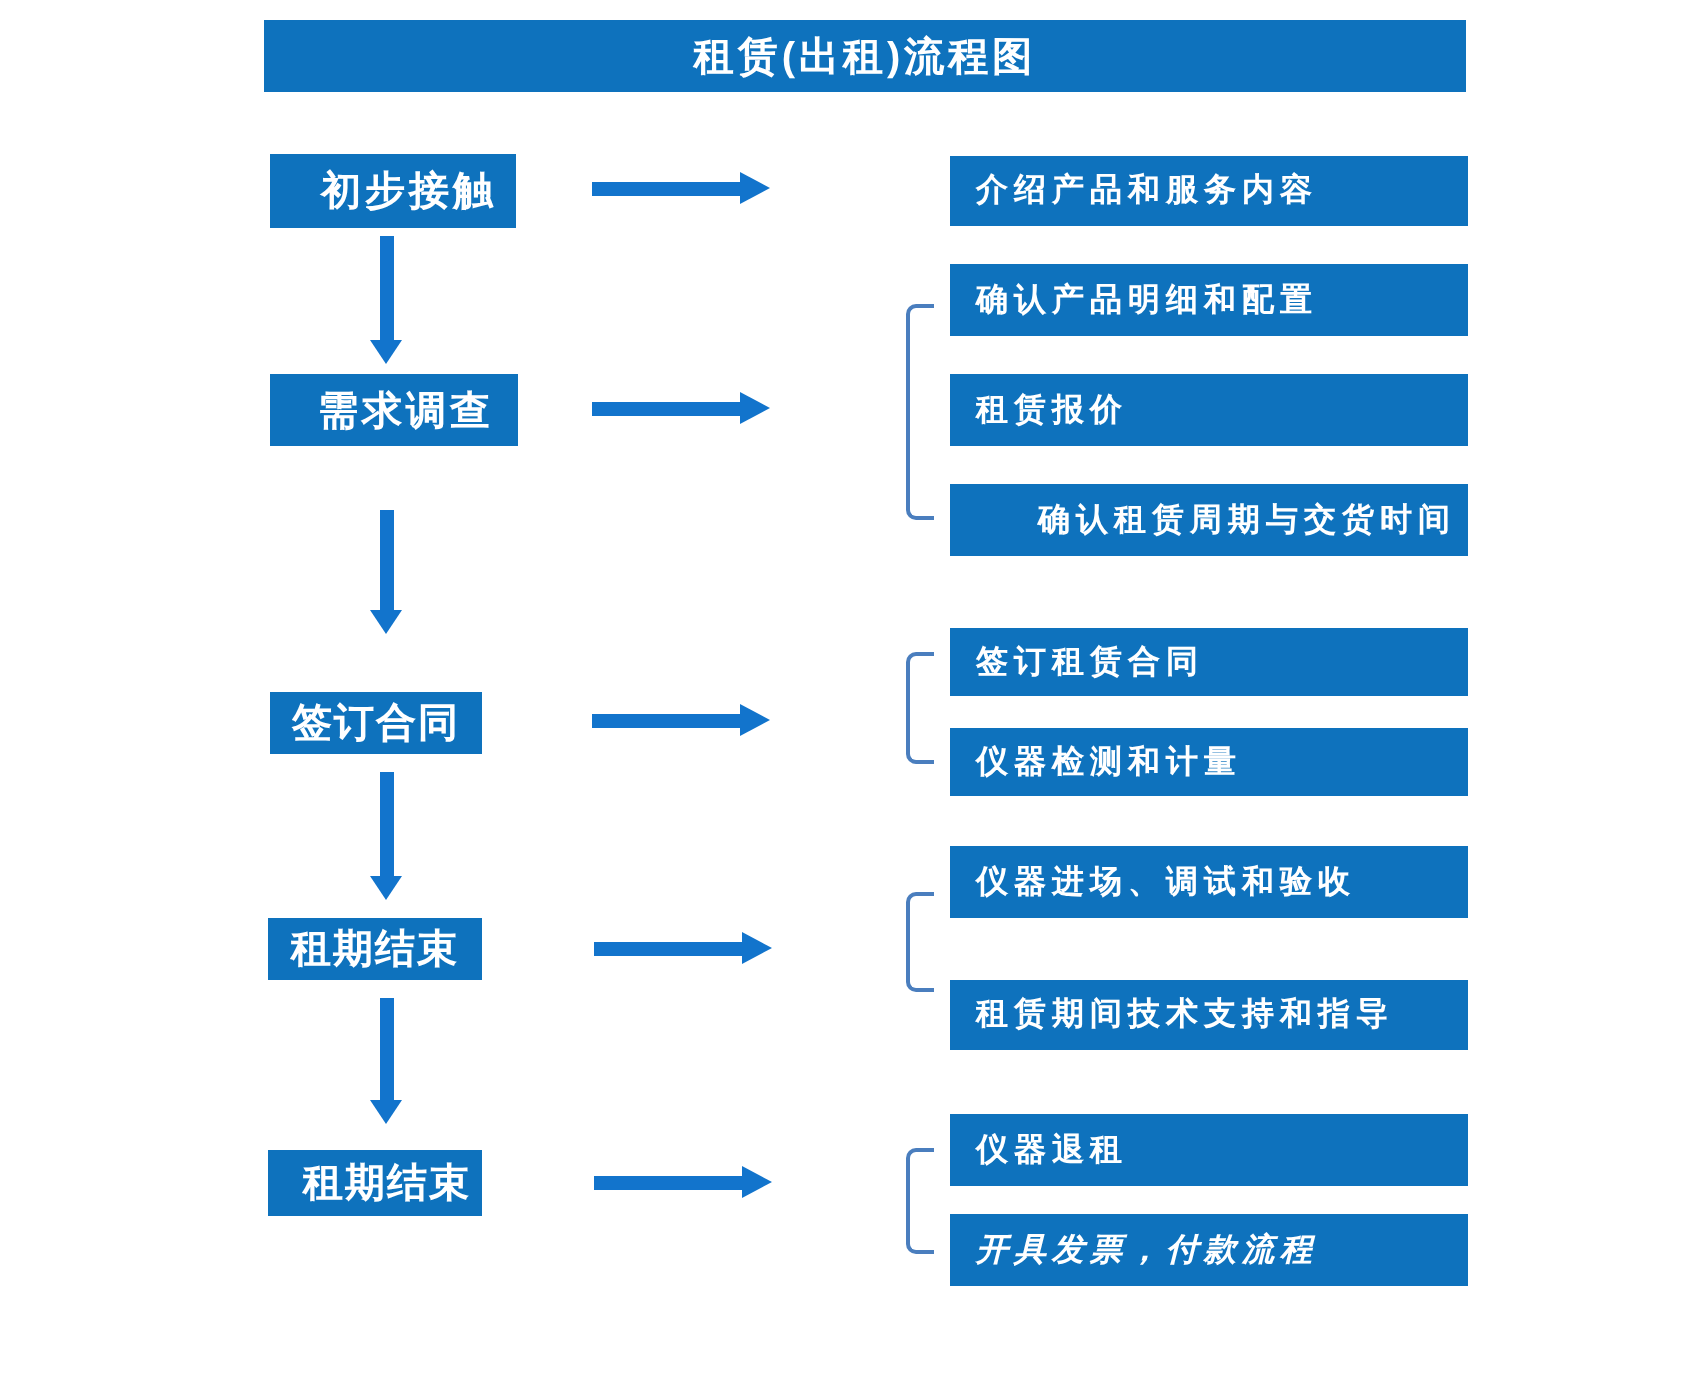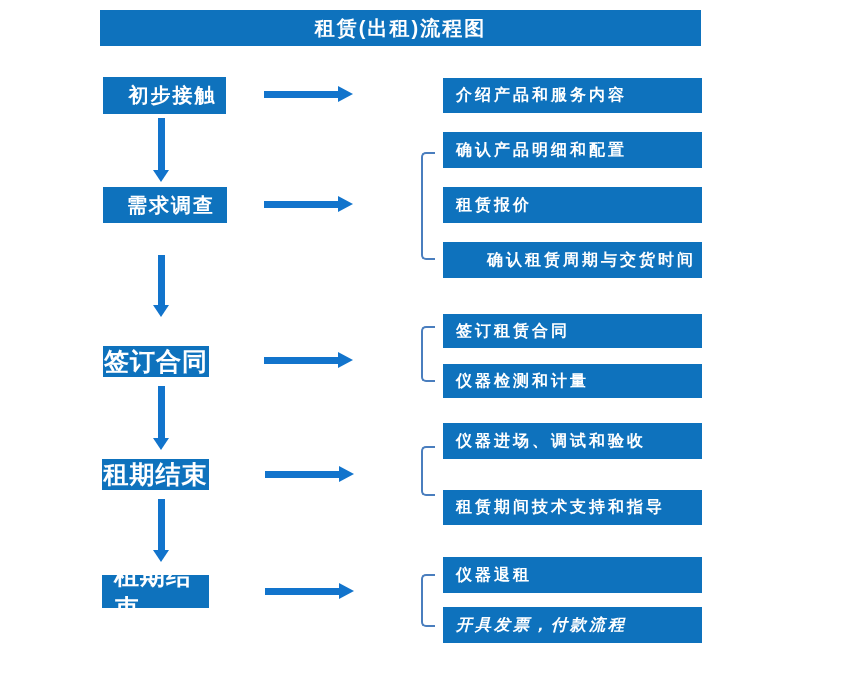--- a/index.html
+++ b/index.html
@@ -1,29 +1,29 @@
 <!DOCTYPE html>
 <html style="--primary-blue: #0E72BD; --arrow-blue: #1274CC; --bracket-blue: #4A7EBE; --text-color: #FFFFFF; --background: #FFFFFF;"><head>
 <meta charset="utf-8">
 <style>
   html,body { margin:0; padding:0; background:#fff; }
   .canvas {
     position:relative; width:792px; height:688px; background:var(--background,#fff);
-    font-family:"Liberation Sans", sans-serif; overflow:hidden;
+    font-family:"Liberation Sans", sans-serif; overflow:hidden;margin-left:32px;
   }
   .bluebox {
     position:absolute; background:var(--primary-blue,#0E72BD); color:var(--text-color,#fff);
     font-weight:bold; display:flex; align-items:center; box-sizing:border-box;
   }
   .header-bar {
     left:100px; top:10px; width:601px; height:36px;
     justify-content:center; font-size:20px; letter-spacing:2px;
   }
   .step { justify-content:center; font-size:20px; letter-spacing:2px; }
-  .step.small { font-size:25px; letter-spacing:1px; }
+  .step.small { font-size:20px; letter-spacing:1px; }
   .detail {
     left:443px; width:259px; font-size:16px; letter-spacing:3px;
     padding-left:13px;
   }
   
   .h-arrow { position:absolute; width:89px; height:17px; }
   .h-arrow .shaft { position:absolute; left:0; top:5px; width:74px; height:7px; background:var(--arrow-blue,#1274CC); }
   .h-arrow .head {
     position:absolute; left:74px; top:0; width:0; height:0;
     border-top:8.5px solid transparent; border-bottom:8.5px solid transparent;

